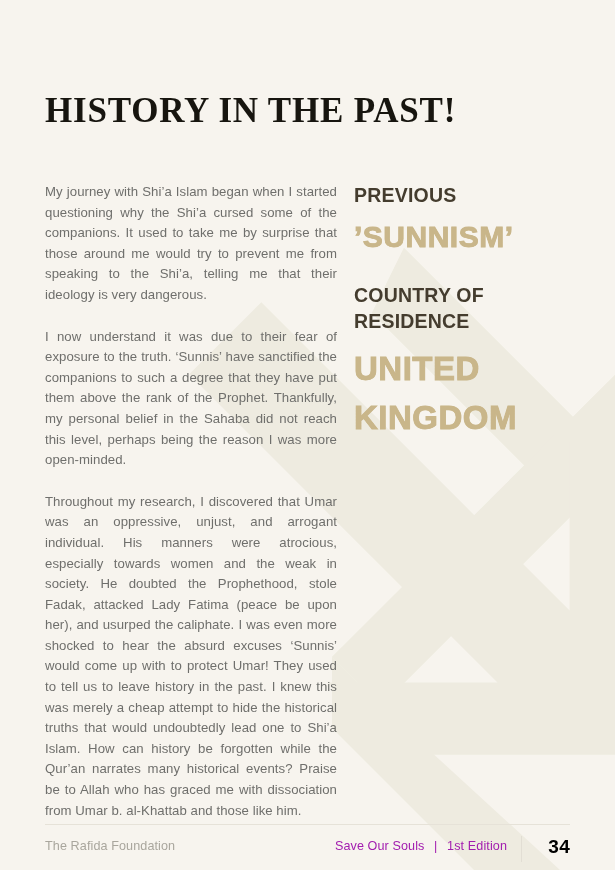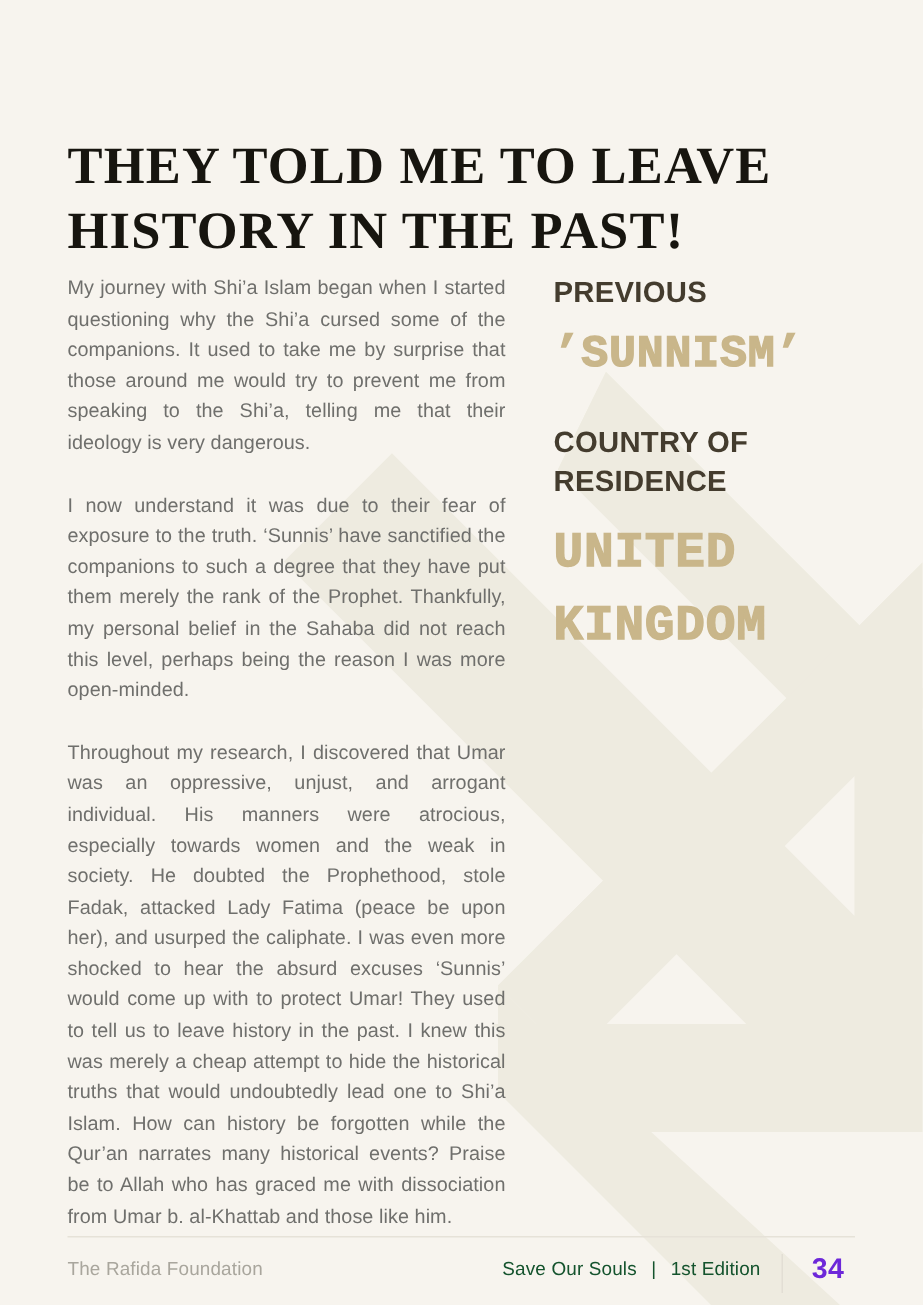--- a/index.html
+++ b/index.html
@@ -68,38 +68,38 @@
     color: #6F6F6C;
     text-align: justify;
     text-justify: inter-word;
     letter-spacing: 0.05px;
   }
   .para:last-child { margin-bottom: 16px; }
 
   
   .side-col {
     position: absolute;
-    left: 369px;
+    left: 354px;
     top: 182px;
     width: 235px;
   }
   .side-block { margin-bottom: 26px; }
   .side-heading {
     font-size: 19.5px;
     font-weight: bold;
     line-height: 26px;
     letter-spacing: 0.2px;
     color: #443C2E;
     text-transform: uppercase;
     margin: 0 0 10px 0;
   }
   .side-heading .hline { display: block; }
 
   .side-value {
-    font-family: Liberation Mono, monospace;
+    font-family: Liberation Sans, sans-serif;
     font-weight: bold;
     font-size: 31px;
     line-height: 42px;
     letter-spacing: 0.5px;
     text-transform: uppercase;
     color: #C9B68A;
     margin: 0;
     
     background-image: repeating-linear-gradient(
       to bottom,
@@ -142,42 +142,42 @@
     top: 3px;
     font-size: 12.6px;
     color: #A9A69D;
     letter-spacing: 0.1px;
   }
   .footer-right {
     position: absolute;
     right: 63px;
     top: 3px;
     font-size: 12.6px;
-    color: #14532d;
+    color: #a21caf;
     letter-spacing: 0.1px;
     white-space: nowrap;
   }
   .footer-right .sep { padding: 0 6px; }
   .footer-divider {
     position: absolute;
     right: 48px;
     top: 0px;
     width: 1px;
     height: 26px;
     background: #E2DED4;
   }
   .footer-page {
     position: absolute;
     right: 0px;
     top: 0px;
     width: 36px;
-    text-align: center;
+    text-align: right;
     font-size: 19px;
     font-weight: bold;
-    color: #6d28d9;
+    color: #000000;
     letter-spacing: 0.3px;
   }
 </style>
 </head>
 <body>
 
 <div class="page">
 
   <svg class="watermark" viewBox="0 0 615 870" preserveAspectRatio="none" aria-hidden="true">
     <g fill="#EEEBE0">
@@ -202,27 +202,26 @@
       <path d="M318 300 L540 300 L540 420 L318 420 Z" opacity="0"></path>
     </g>
     <g fill="#EEEBE0">
       <path d="M407 246 L619 458 L619 560 L499 440 L499 876 L397 876 L397 440 L277 560 L277 458 Z" transform="rotate(135 448 561)"></path>
     </g>
   </svg>
 
   <div class="content">
 
     <h1 class="title">
-      <span class="tline">THEY TOLD ME TO LEAVE</span>
       <span class="tline">HISTORY IN THE PAST!</span>
     </h1>
 
     <div class="body-col">
       <p class="para">My journey with Shi’a Islam began when I started questioning why the Shi’a cursed some of the companions. It used to take me by surprise that those around me would try to prevent me from speaking to the Shi’a, telling me that their ideology is very dangerous.</p>
-      <p class="para">I now understand it was due to their fear of exposure to the truth. ‘Sunnis’ have sanctified the companions to such a degree that they have put them merely the rank of the Prophet. Thankfully, my personal belief in the Sahaba did not reach this level, perhaps being the reason I was more open-minded.</p>
+      <p class="para">I now understand it was due to their fear of exposure to the truth. ‘Sunnis’ have sanctified the companions to such a degree that they have put them above the rank of the Prophet. Thankfully, my personal belief in the Sahaba did not reach this level, perhaps being the reason I was more open-minded.</p>
       <p class="para">Throughout my research, I discovered that Umar was an oppressive, unjust, and arrogant individual. His manners were atrocious, especially towards women and the weak in society. He doubted the Prophethood, stole Fadak, attacked Lady Fatima (peace be upon her), and usurped the caliphate. I was even more shocked to hear the absurd excuses ‘Sunnis’ would come up with to protect Umar! They used to tell us to leave history in the past. I knew this was merely a cheap attempt to hide the historical truths that would undoubtedly lead one to Shi’a Islam. How can history be forgotten while the Qur’an narrates many historical events? Praise be to Allah who has graced me with dissociation from Umar b. al-Khattab and those like him.</p>
     </div>
 
     <div class="side-col">
 
       <div class="side-block">
         <div class="side-heading">
           <span class="hline">PREVIOUS</span>
         </div>
         <div class="side-value" id="value-previous-ideology">

